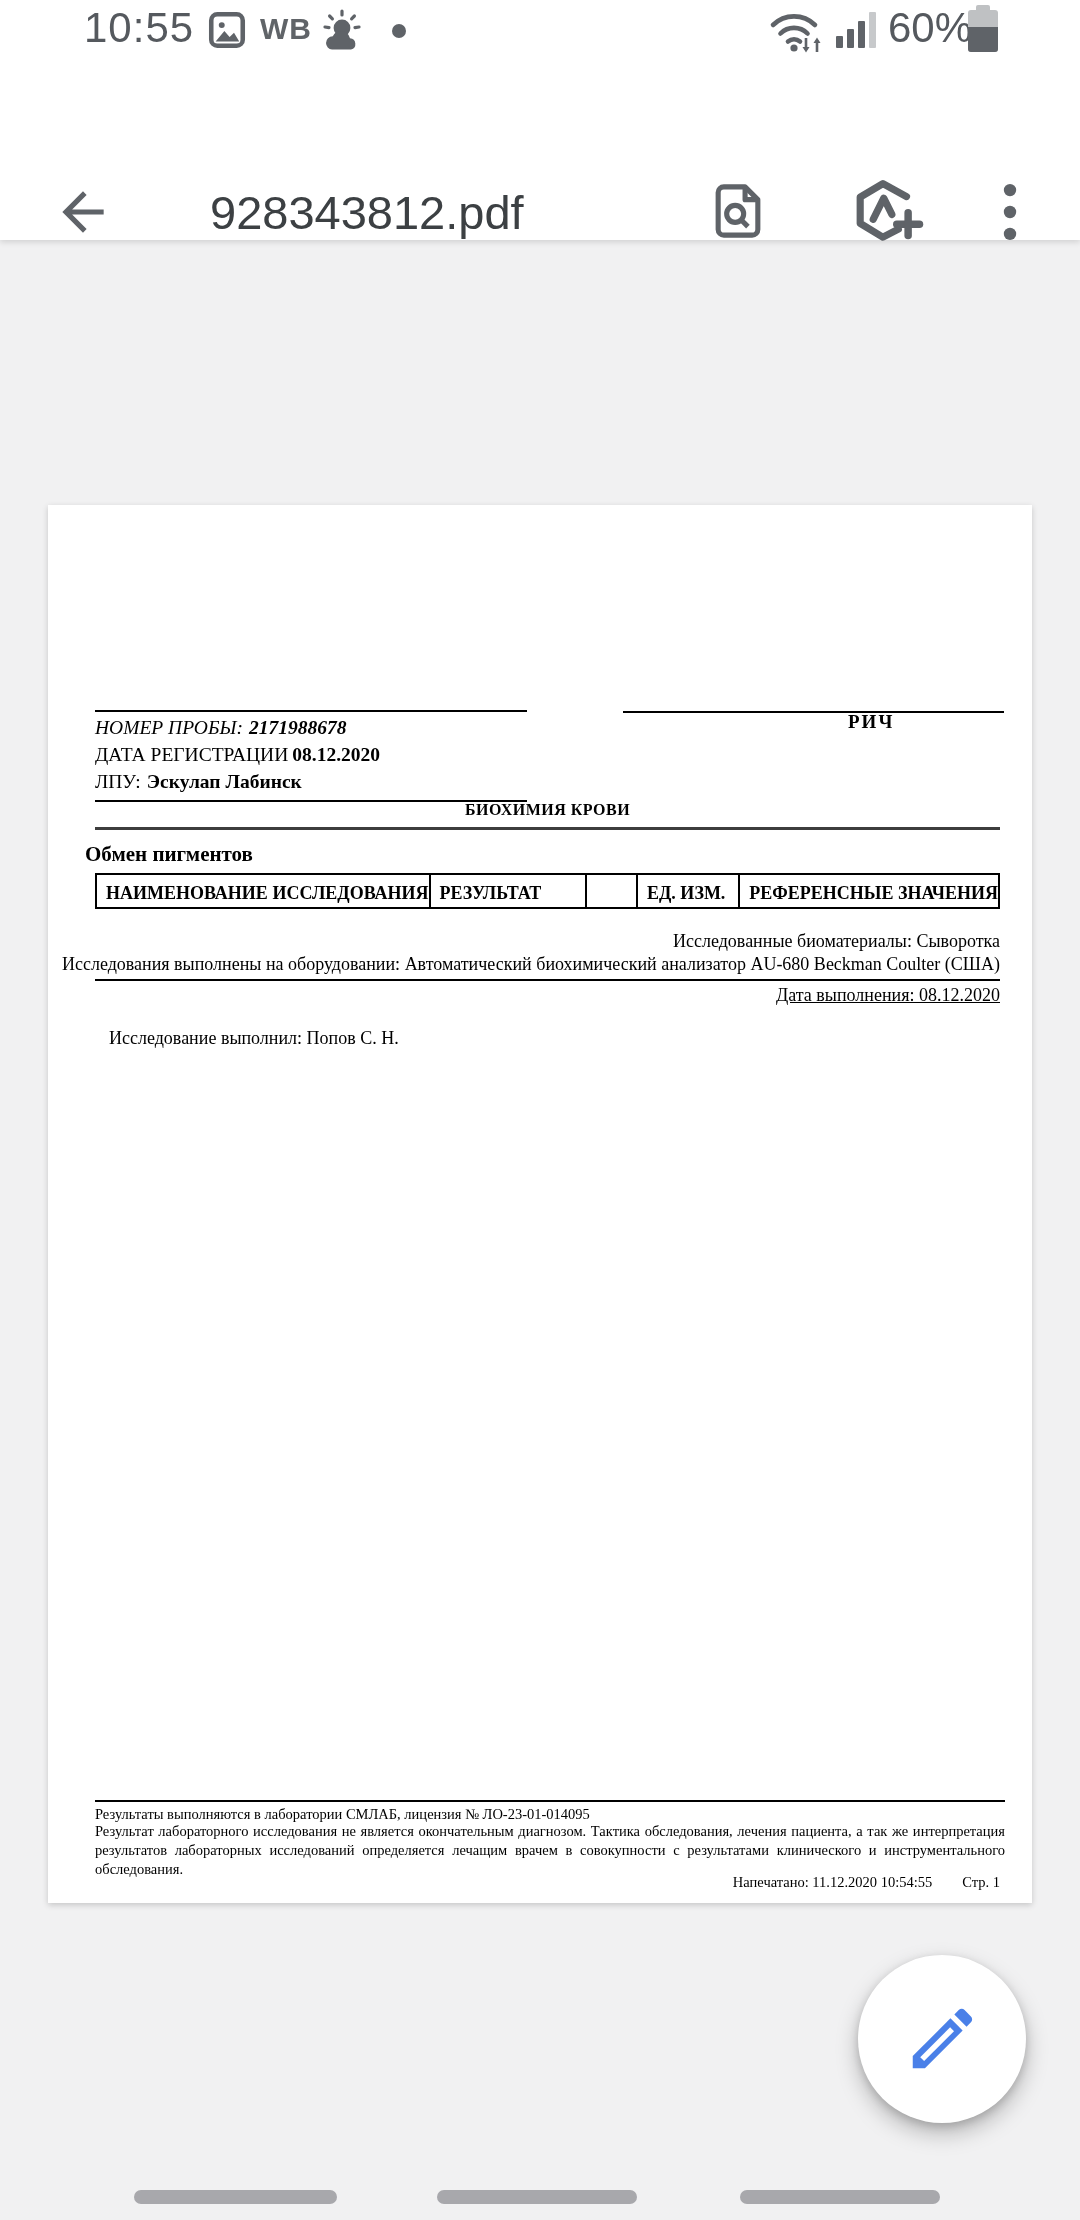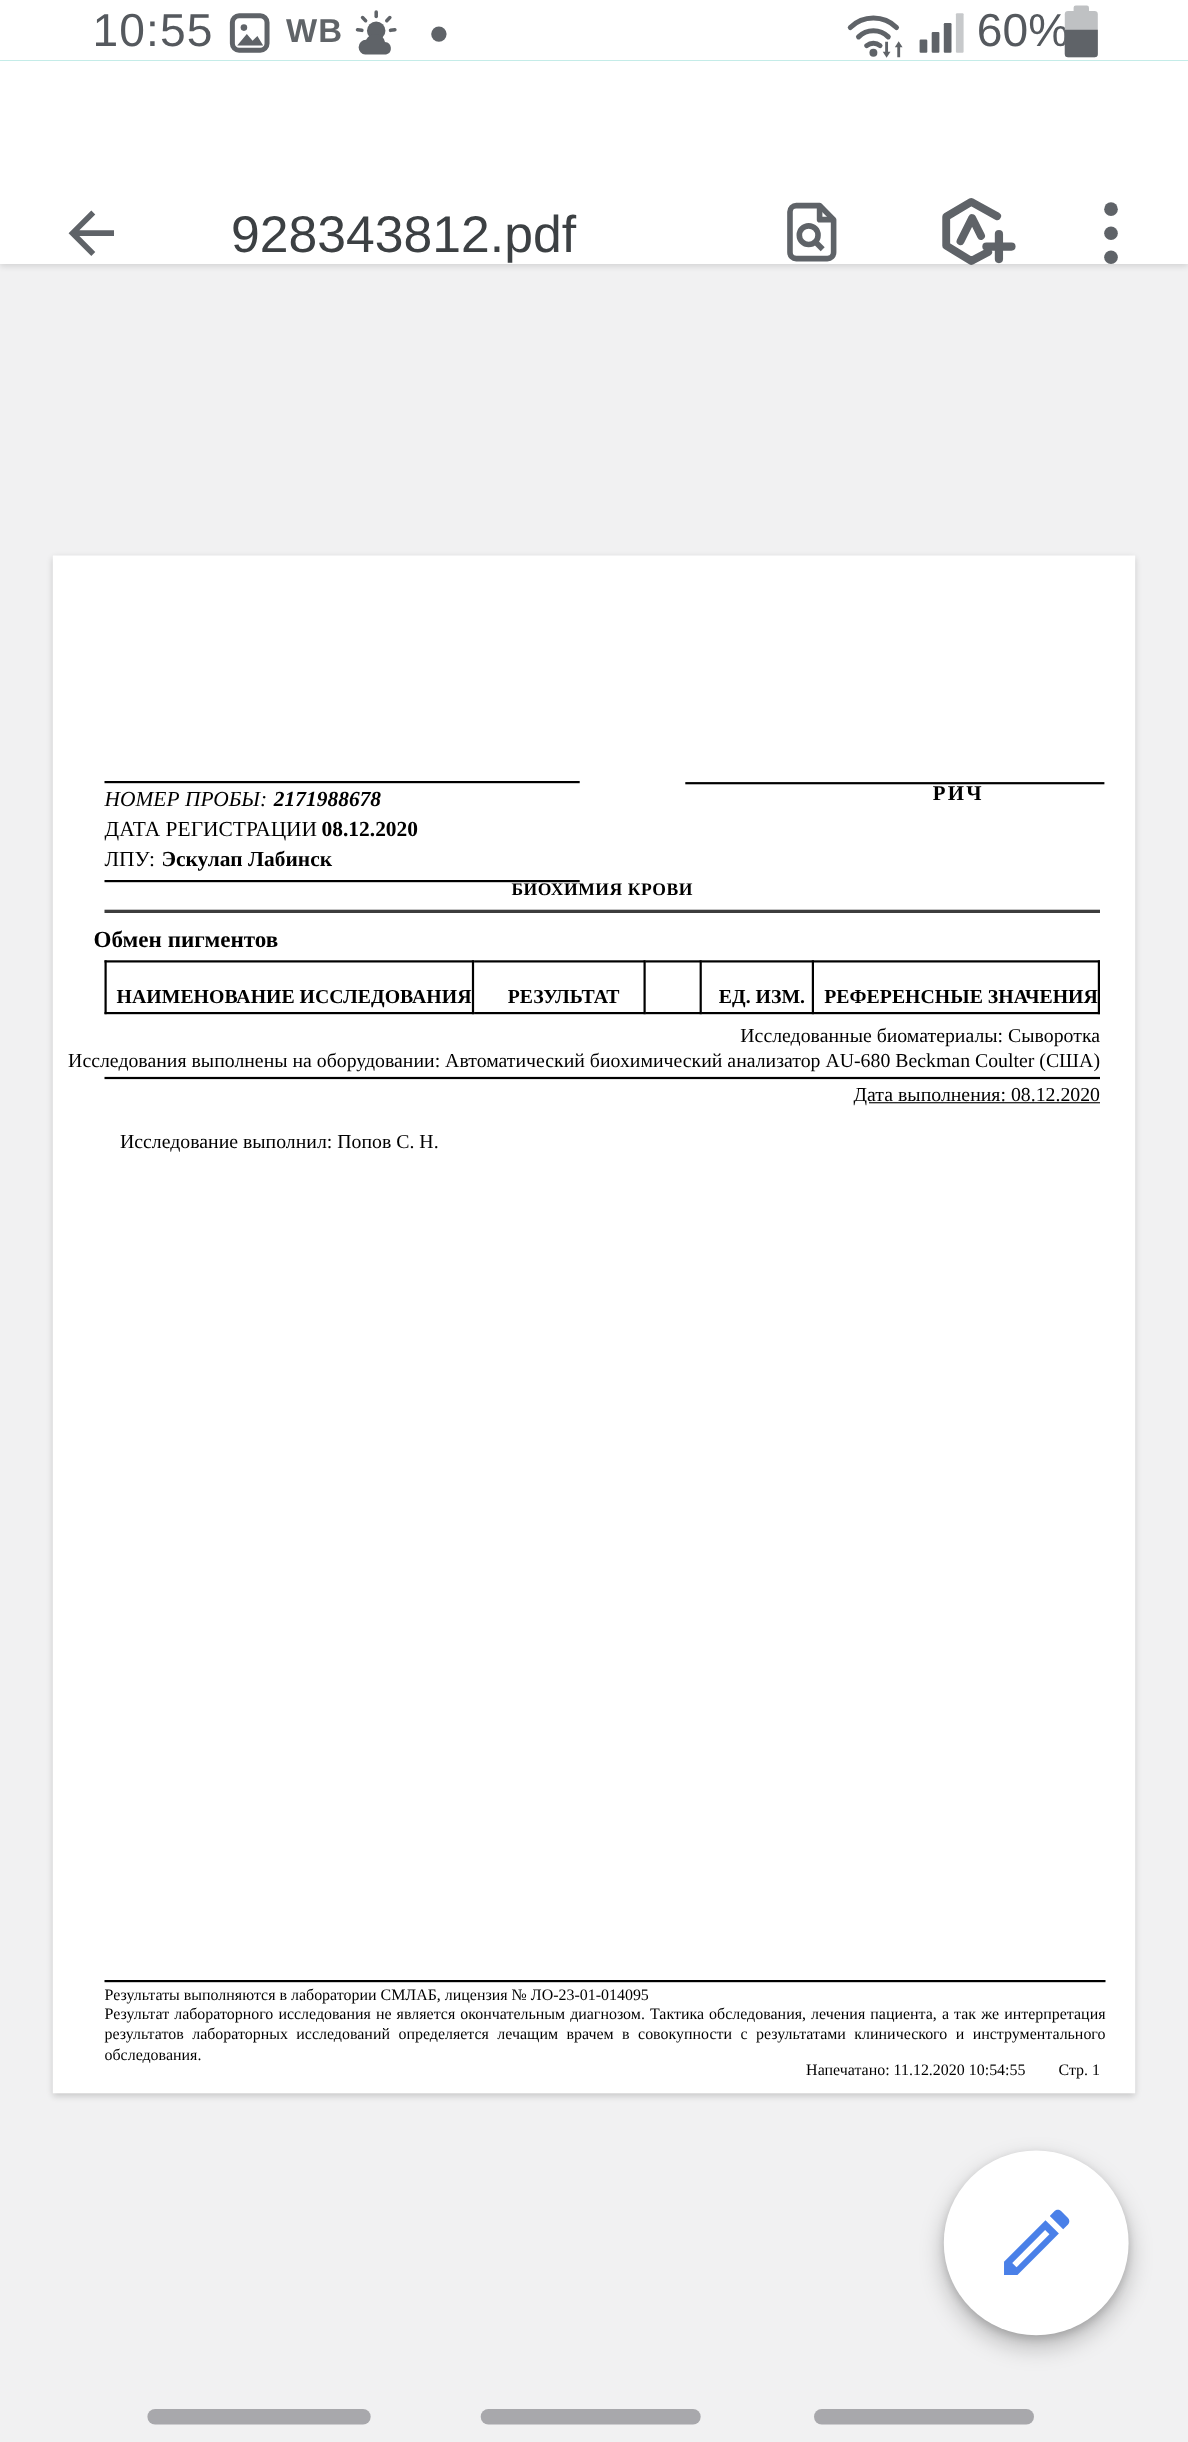--- a/index.html
+++ b/index.html
@@ -38,21 +38,21 @@
   .sample-row .val { font-weight:bold; margin-left:6px; }
   .name-frag { position:absolute; left:800px; top:206px; height:24px; overflow:hidden;
                font-size:19px; font-weight:bold; letter-spacing:2px; }
   .doc-title { position:absolute; left:47px; width:905px; top:296px; text-align:center;
                font-size:16px; font-weight:bold; letter-spacing:0.5px; white-space:nowrap; }
   .title-rule { position:absolute; left:47px; width:905px; top:322px; height:3px; background:#3d3d3d; }
   .section-title { position:absolute; left:37px; top:337px; font-size:21px; font-weight:bold; }
 
   table.results { position:absolute; left:47px; top:368px; width:905px; border-collapse:collapse;
                   font-size:18px; }
-  table.results th, table.results td { border:2px solid #000; padding:18px 0 1px 9px; text-align:center; white-space:nowrap; }
+  table.results th, table.results td { border:2px solid #000; padding:5px 0 1px 9px; text-align:left; white-space:nowrap; }
   table.results th { font-weight:bold; height:26px; }
   table.results td { height:22px; }
 
   .footer-small { font-size:14.5px; line-height:19px; }
   .f-par { position:absolute; left:47px; width:910px; text-align:justify; }
 
   
   .fab { position:absolute; left:858px; top:1955px; width:168px; height:168px; border-radius:50%;
          background:#ffffff; box-shadow:0 10px 22px rgba(0,0,0,0.25), 0 3px 8px rgba(0,0,0,0.15);
          display:flex; align-items:center; justify-content:center; cursor:pointer; z-index:15; }

